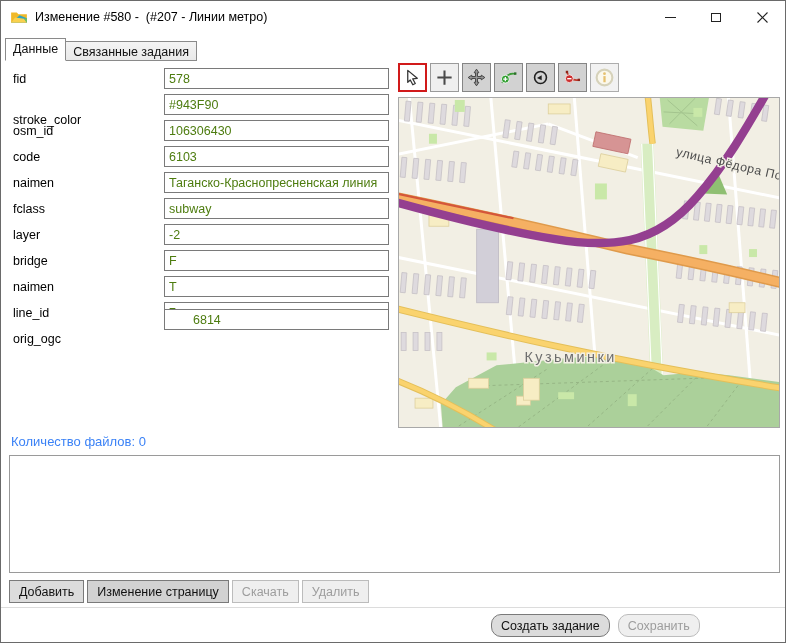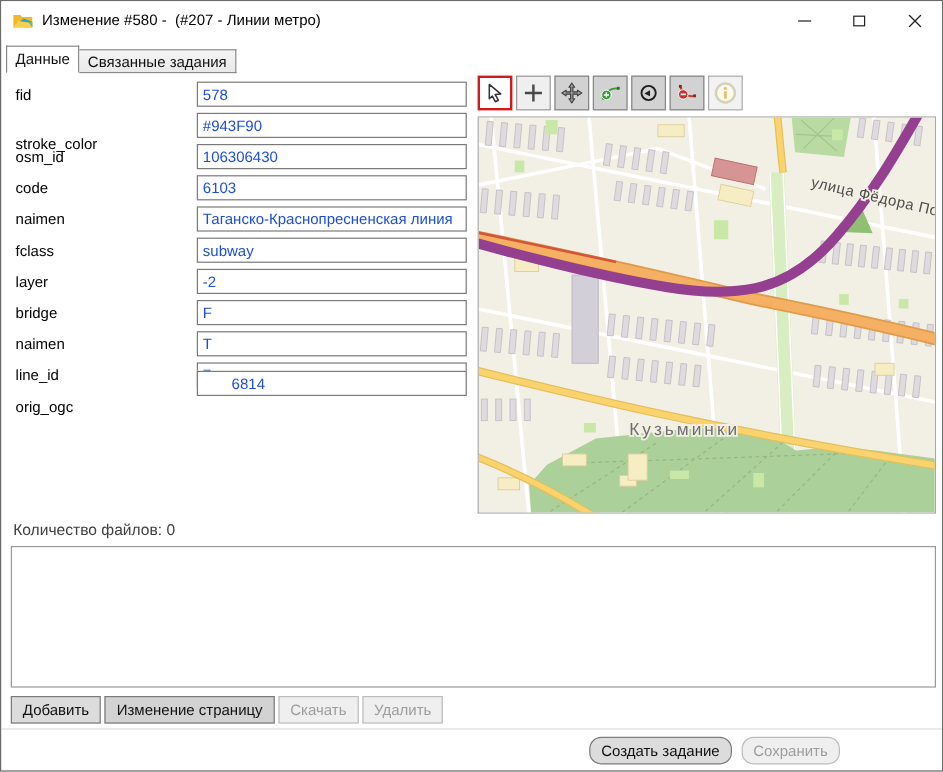--- a/index.html
+++ b/index.html
@@ -18,37 +18,37 @@
 
   
   .tabs { position:absolute; left:4px; top:37px; display:flex; align-items:flex-end; }
   .tab { border:1px solid #8a8a8a; padding:3px 7px 4px 7px; font-size:12.5px; cursor:default; }
   .tab.active { background:#fff; border-bottom:1px solid #fff; height:23px; position:relative; z-index:2; }
   .tab.inactive { background:linear-gradient(#f4f4f4,#e9e9e9); height:20px; border-left:none; }
 
   
   .frm-label { position:absolute; left:12px; font-size:12.5px; color:#000; }
   .frm-input { position:absolute; left:163px; width:225px; height:21px; border:1px solid #7a7a7a;
-               font-family:"Liberation Sans",sans-serif; font-size:12.5px; padding:1px 4px; color:#1d4ed8; background:#fff; }
+               font-family:"Liberation Sans",sans-serif; font-size:12.5px; padding:1px 4px; color:#4d7c0f; background:#fff; }
 
   
   .toolbar { position:absolute; left:397px; top:62px; display:flex; gap:3px; }
   .tool { width:29px; height:29px; display:flex; align-items:center; justify-content:center;
           background:#d2d2d2; border:1px solid #858585; }
   .tool.sel { background:#ffffff; border:2px solid #d11a1a; }
   .tool.lt  { background:#efefef; border:1px solid #9a9a9a; }
   .tool.dis { background:#f2f2f2; border:1px solid #adadad; }
 
   
   .map { position:absolute; left:397px; top:96px; width:382px; height:331px;
          border:1px solid #a8a8a8; overflow:hidden; }
   .map svg { display:block; }
 
   
-  .files-label { position:absolute; left:10px; top:433px; font-size:13px; color:#404040; }
+  .files-label { position:absolute; left:10px; top:433px; font-size:13px; color:#3b82f6; }
   .filebox { position:absolute; left:8px; top:454px; width:771px; height:118px;
              background:#fff; border:1px solid #9a9a9a; }
   .filebtns { position:absolute; left:8px; top:579px; display:flex; gap:3px; }
   .btn { height:23px; background:#dcdcdc; border:1px solid #7a7a7a; font-family:"Liberation Sans",sans-serif;
          font-size:12.5px; padding:0 9px; color:#111; }
   .btn.alt { background:#d2d2d2; }
   .btn:disabled { background:#efefef; border-color:#bcbcbc; color:#9d9d9d; }
 
   .footer-sep { position:absolute; left:0; top:606px; width:786px; height:1px; background:#dcdcdc; }
   .footbtns { position:absolute; right:9px; top:613px; display:flex; gap:8px; }

